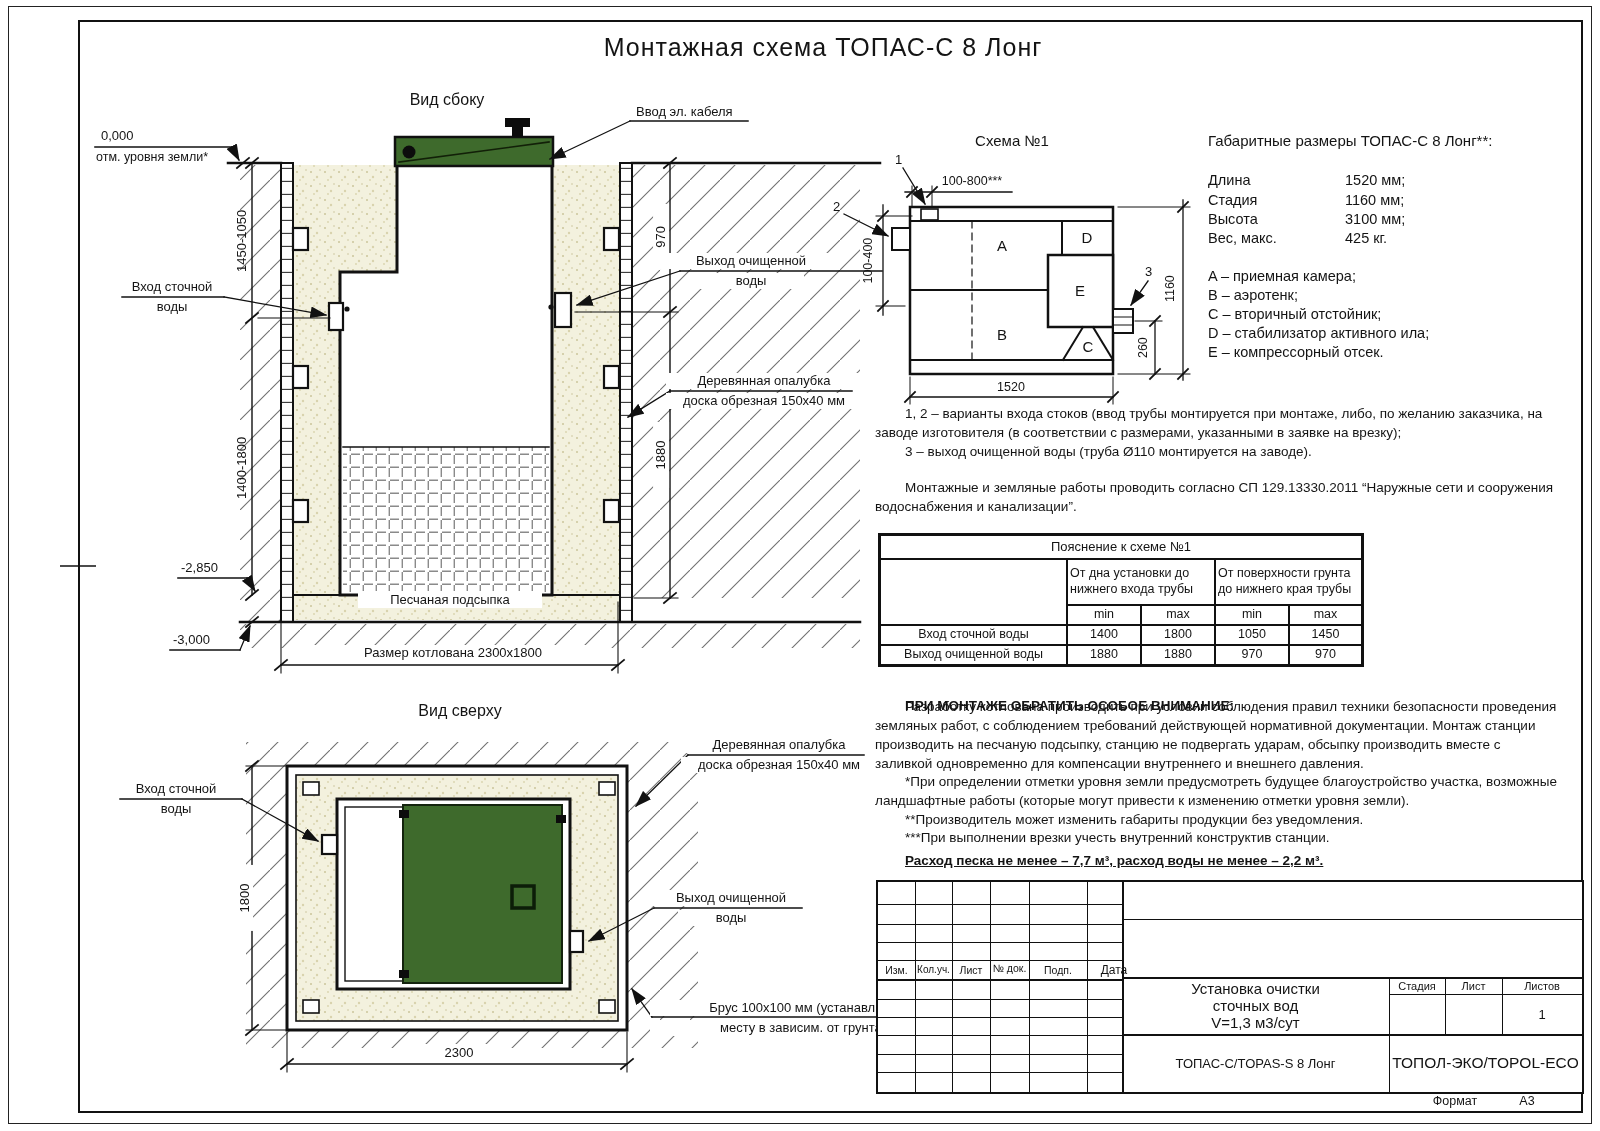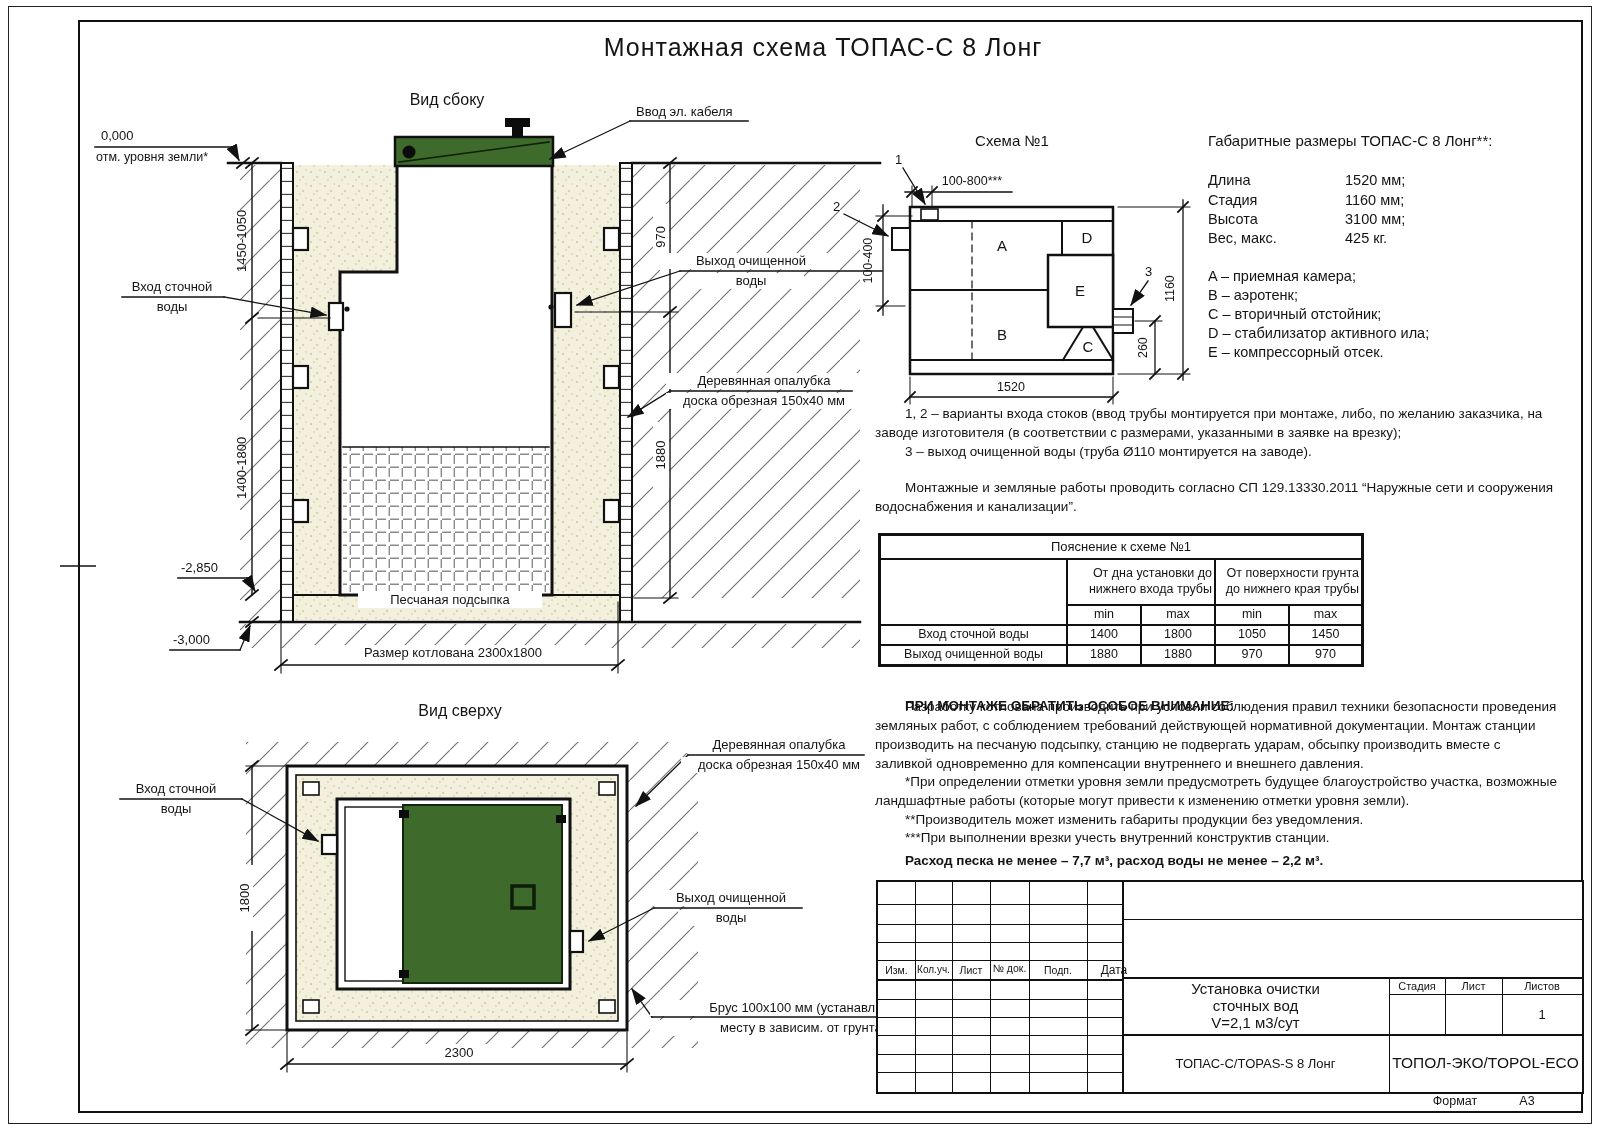--- a/index.html
+++ b/index.html
@@ -10,28 +10,28 @@
   .lbl{position:absolute;font:13px/1.22 "Liberation Sans",sans-serif;color:#141414;white-space:nowrap}
   .c{text-align:center}
   .bgw{background:#fff;padding:0 3px}
   .rot{transform:rotate(-90deg)}
   .big{font-size:25px;letter-spacing:1px}
   .h2{font-size:16px}
   .h3{font-size:15px}
   .sm{font-size:12.5px}
   .par{position:absolute;font:13.5px/19px "Liberation Sans",sans-serif;color:#141414;
        text-indent:30px;white-space:normal}
-  .und{font-weight:600}
+  .und{text-decoration:underline;font-weight:600}
   
   .xtable{position:absolute;left:878px;top:533px;display:grid;
           grid-template-columns:187px 74px 74px 74px 73px;
           grid-template-rows:24px 46px 20px 20px 20px;
           border:2.5px solid #111;background:#fff}
   .xtable>div{border:0.7px solid #111;display:flex;align-items:center;justify-content:center;
-          font-size:12.5px;line-height:1.25;text-align:right;padding:0 2px;box-sizing:border-box}
+          font-size:12.5px;line-height:1.25;text-align:left;padding:0 2px;box-sizing:border-box}
   
   #tblock{position:absolute;left:876px;top:880px;width:704px;height:210px;border:2.5px solid #111;background:#fff}
   #tblock .v{position:absolute;top:0;width:1.4px;height:210px;background:#111}
   #tblock .h{position:absolute;height:1.2px;background:#111}
   #tblock .cell{position:absolute;display:flex;align-items:center;justify-content:center;text-align:center}
 </style>
 </head>
 <body>
 
 <div id="page">
@@ -373,21 +373,21 @@
 
     <div class="cell" style="left:0;top:78px;width:37px;height:19px;font-size:10.5px">Изм.</div>
     <div class="cell" style="left:37px;top:78px;width:37px;height:19px;font-size:10px">Кол.уч.</div>
     <div class="cell" style="left:74px;top:78px;width:38px;height:19px;font-size:10.5px">Лист</div>
     <div class="cell" style="left:112px;top:78px;width:39px;height:16px;font-size:10.5px">№ док.</div>
     <div class="cell" style="left:151px;top:78px;width:58px;height:19px;font-size:10.5px">Подп.</div>
     <div class="cell" style="left:209px;top:78px;width:54px;height:19px;font-size:12px">Дата</div>
 
     <div class="cell" style="left:244px;top:98px;width:267px;height:17px;font-size:15px">Установка очистки</div>
     <div class="cell" style="left:244px;top:115px;width:267px;height:17px;font-size:15px">сточных вод</div>
-    <div class="cell" style="left:244px;top:132px;width:267px;height:17px;font-size:15px">V=2,1 м3/сут</div>
+    <div class="cell" style="left:244px;top:132px;width:267px;height:17px;font-size:15px">V=1,3 м3/сут</div>
 
     <div class="cell" style="left:511px;top:96px;width:56px;height:15px;font-size:11px">Стадия</div>
     <div class="cell" style="left:567px;top:96px;width:57px;height:15px;font-size:11px">Лист</div>
     <div class="cell" style="left:624px;top:96px;width:80px;height:16px;font-size:11px">Листов</div>
     <div class="cell" style="left:624px;top:112px;width:80px;height:40px;font-size:13px">1</div>
 
     <div class="cell" style="left:244px;top:152px;width:267px;height:58px;font-size:13px">ТОПАС-С/TOPAS-S 8 Лонг</div>
     <div class="cell" style="left:511px;top:152px;width:193px;height:58px;font-size:15.5px">ТОПОЛ-ЭКО/TOPOL-ECO</div>
   </div>
 

